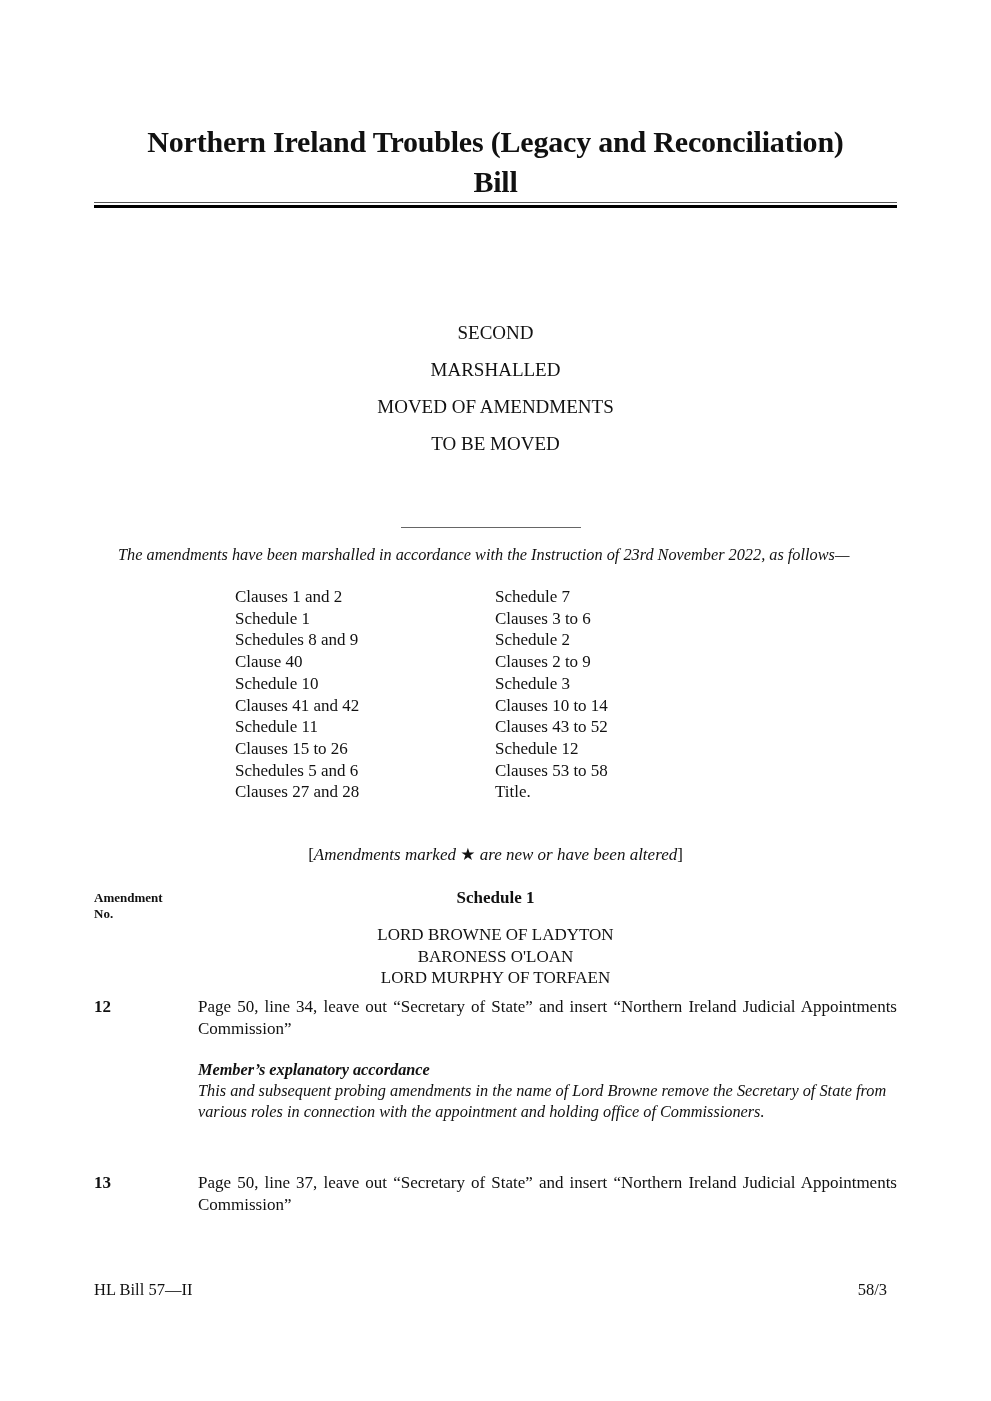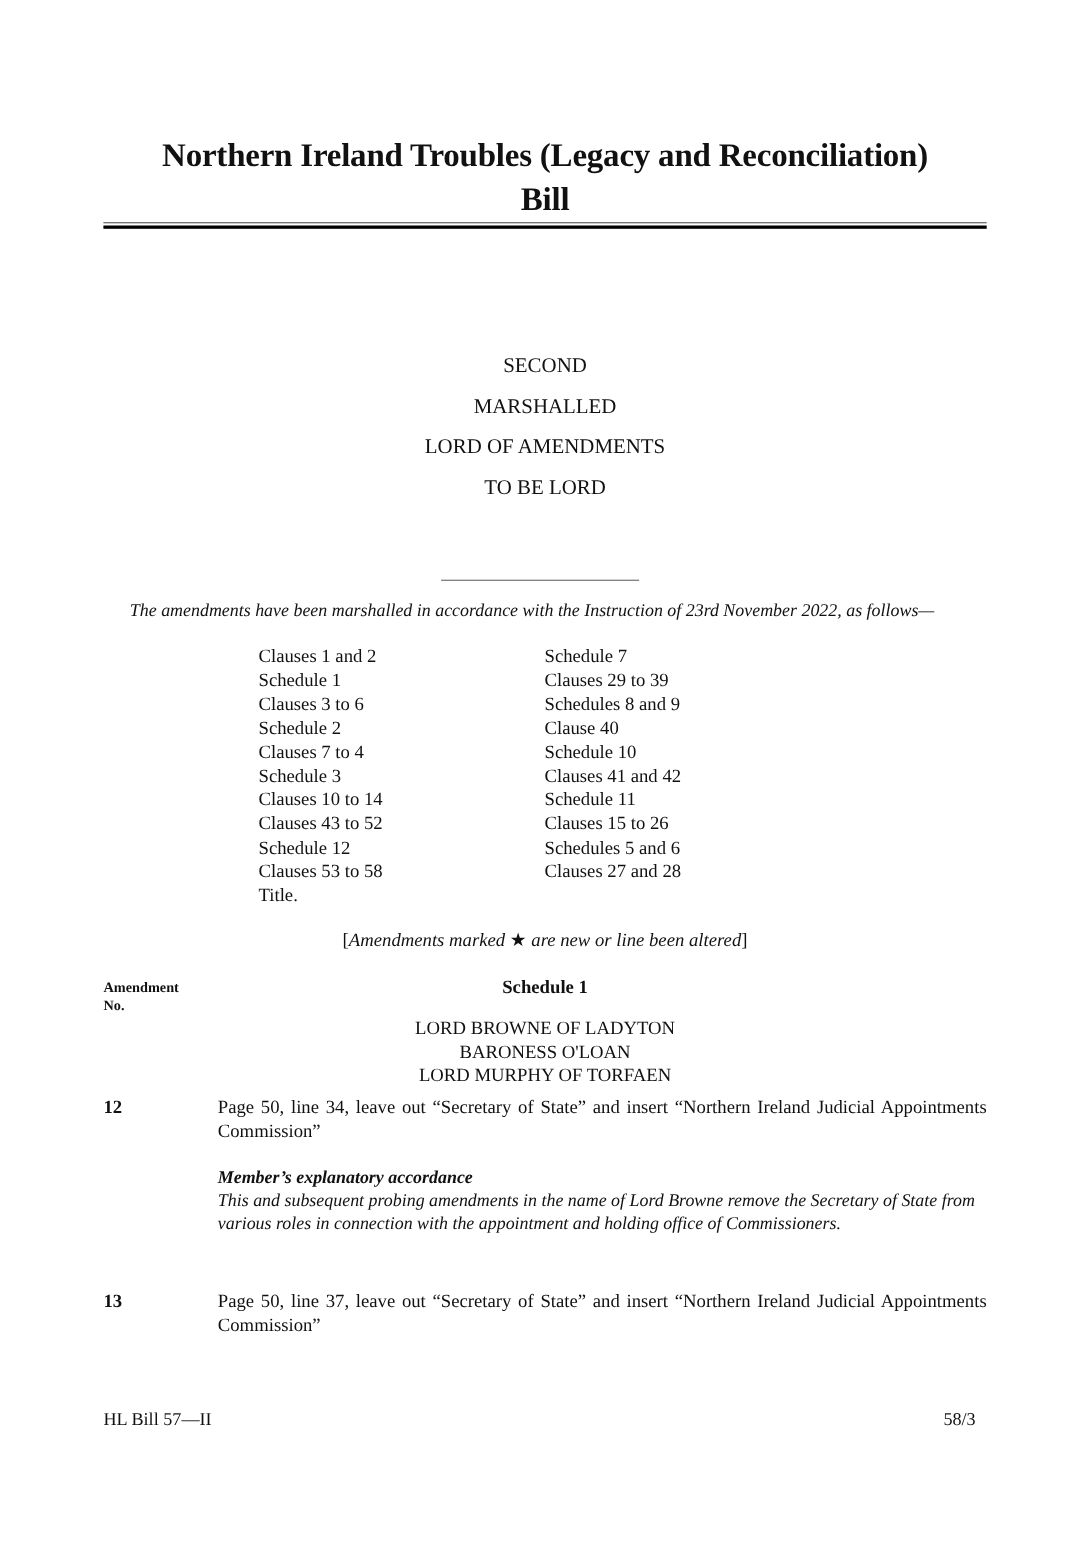--- a/index.html
+++ b/index.html
@@ -174,54 +174,53 @@
   <div class="title">
     <div>Northern Ireland Troubles (Legacy and Reconciliation)</div>
     <div>Bill</div>
   </div>
   <div class="title-rule-thin"></div>
   <div class="title-rule-thick"></div>
 
   <div class="caption-block">
     <div class="caption-line">SECOND</div>
     <div class="caption-line">MARSHALLED</div>
-    <div class="caption-line">LORD OF AMENDMENTS</div>
-    <div class="caption-line">TO BE LORD</div>
+    <div class="caption-line">MOVED OF AMENDMENTS</div>
+    <div class="caption-line">TO BE MOVED</div>
   </div>
 
   <div class="short-rule"></div>
 
   <div class="intro">The amendments have been marshalled in accordance with the Instruction of 23rd November 2022, as follows—</div>
 
   <div class="order-grid">
     <div>Clauses 1 and 2</div>
     <div>Schedule 7</div>
     <div>Schedule 1</div>
-    <div>Clauses 29 to 39</div>
     <div>Clauses 3 to 6</div>
     <div>Schedules 8 and 9</div>
     <div>Schedule 2</div>
     <div>Clause 40</div>
-    <div>Clauses 7 to 4</div>
+    <div>Clauses 2 to 9</div>
     <div>Schedule 10</div>
     <div>Schedule 3</div>
     <div>Clauses 41 and 42</div>
     <div>Clauses 10 to 14</div>
     <div>Schedule 11</div>
     <div>Clauses 43 to 52</div>
     <div>Clauses 15 to 26</div>
     <div>Schedule 12</div>
     <div>Schedules 5 and 6</div>
     <div>Clauses 53 to 58</div>
     <div>Clauses 27 and 28</div>
     <div>Title.</div>
   </div>
 
   <div class="notice">
-    <span>[</span><em>Amendments marked </em><span>★</span><em> are new or line been altered</em><span>]</span>
+    <span>[</span><em>Amendments marked </em><span>★</span><em> are new or have been altered</em><span>]</span>
   </div>
 
   <div class="amend-no-head">
     <div>Amendment</div>
     <div>No.</div>
   </div>
 
   <div class="schedule-heading">Schedule 1</div>
 
   <div class="sponsors">

